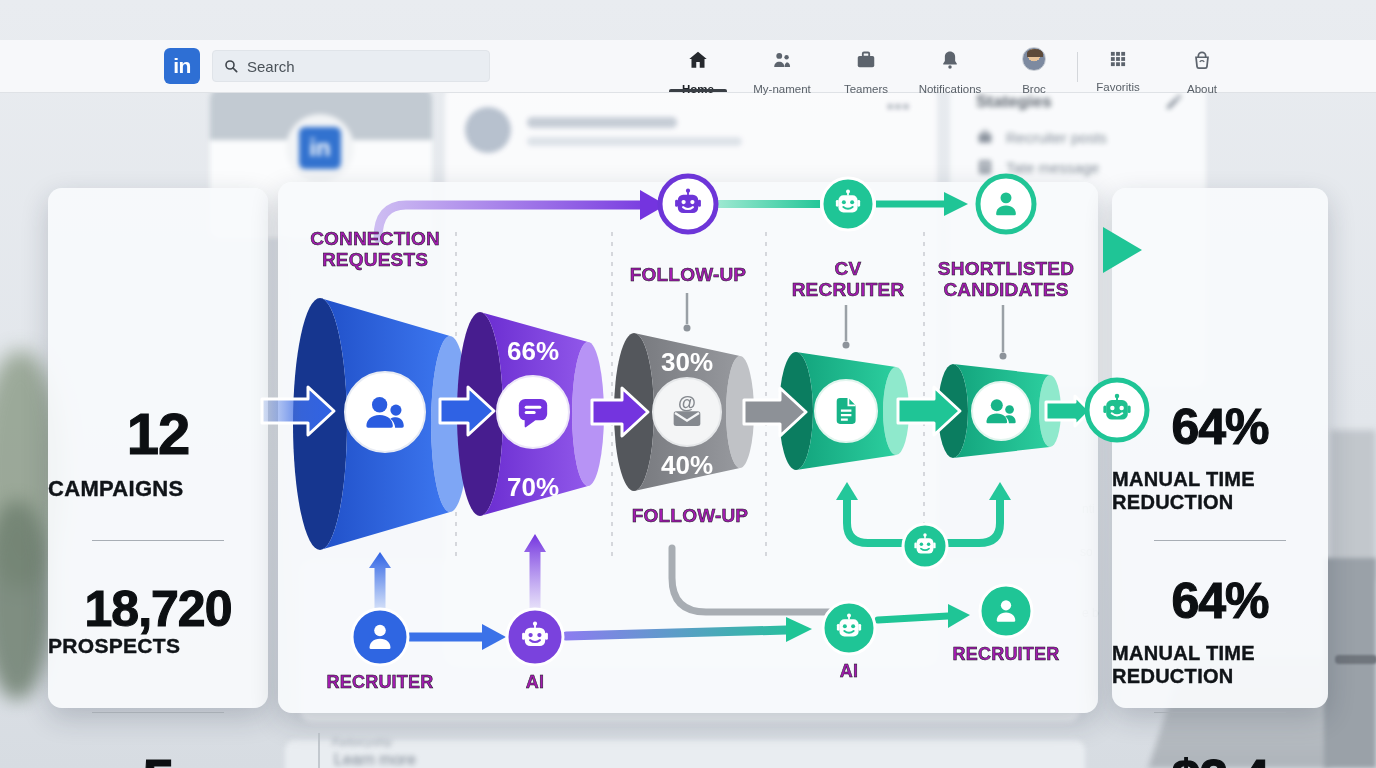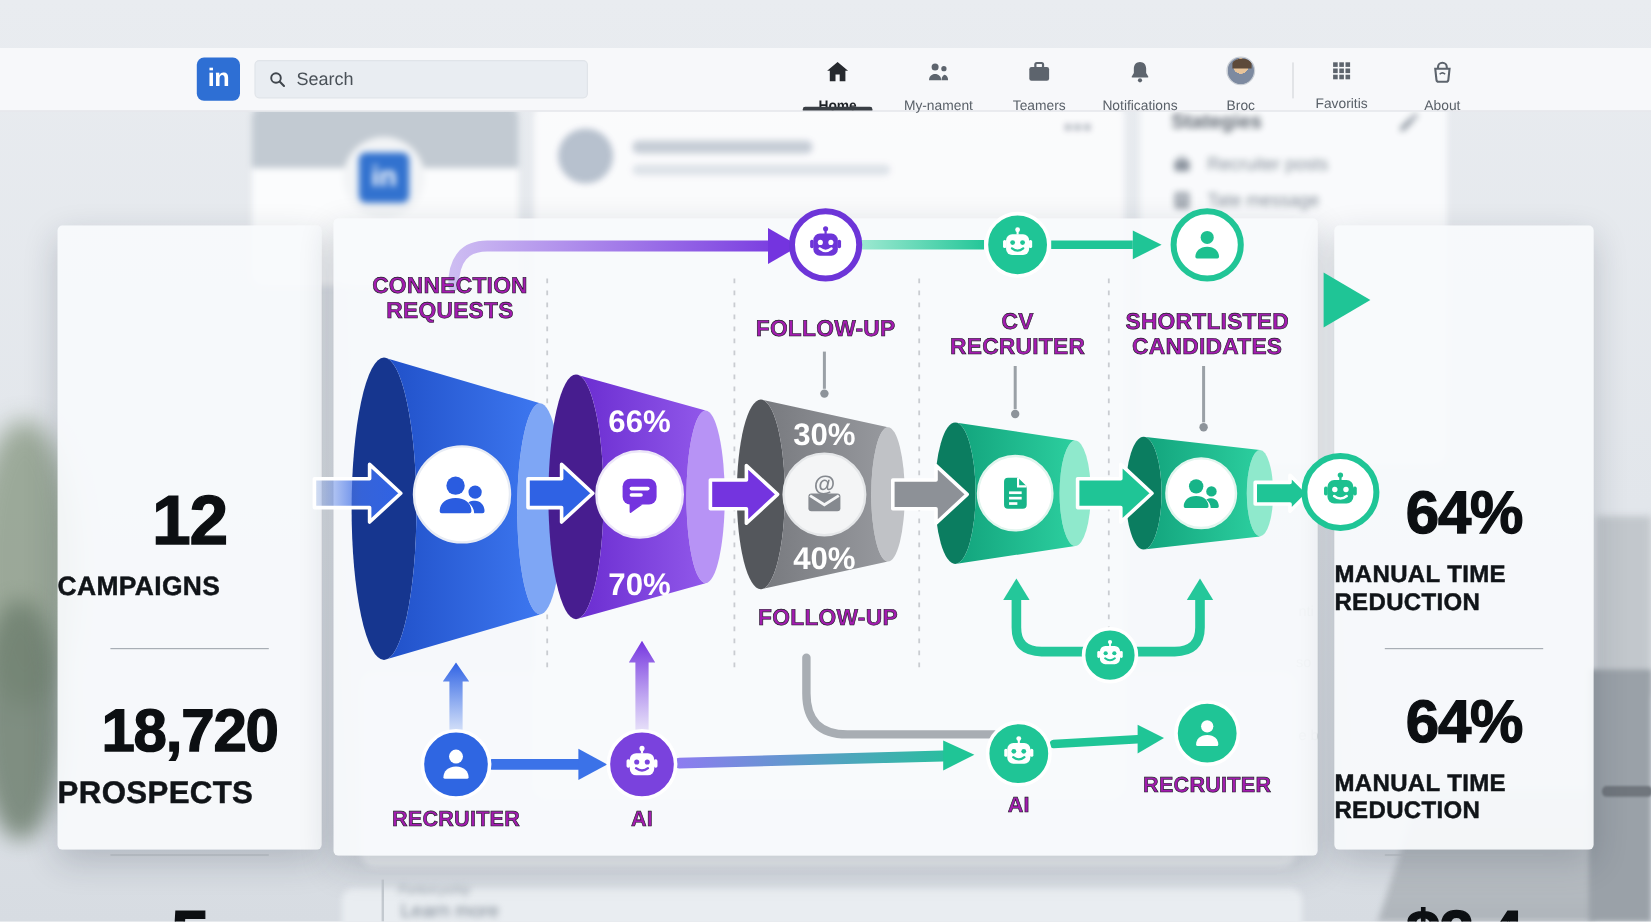--- a/index.html
+++ b/index.html
@@ -78,21 +78,21 @@
   .nav-item.active .underline { position:absolute; bottom:0; left:13px; width:58px; height:3px;
     background:#3a3f45; border-radius:2px 2px 0 0; }
   .nav-sep { position:absolute; left:1077px; top:12px; width:1px; height:30px; background:#d4d7db; }
   .nav-avatar { width:24px; height:24px; border-radius:50%;
     background:radial-gradient(circle at 50% 32%, #e8c49a 0 34%, #7d8aa0 35% 100%);
     border:1px solid #c9ced4; overflow:hidden; position:relative; }
   .nav-avatar::after { content:""; position:absolute; left:4px; top:1px; width:16px; height:8px;
     border-radius:50% 50% 0 0; background:#5d4a3a; }
 
   
-  .panel { position:absolute; background:rgba(248,250,252,.93); border-radius:4px;
+  .panel { position:absolute; background:rgba(248,250,252,.93); border-radius:14px;
     box-shadow:0 10px 28px rgba(25,35,55,.20); z-index:2; }
   .panel-left  { left:48px;  top:188px; width:220px; height:520px; }
   .panel-mid   { left:278px; top:182px; width:820px; height:531px; }
   .panel-right { left:1112px; top:188px; width:216px; height:520px; }
   .stat-value { position:absolute; width:100%; text-align:center; font-weight:800;
     color:#0c0f12; -webkit-text-stroke:1.1px #0c0f12; letter-spacing:-1px; }
   .stat-label { position:absolute; width:100%; text-align:left; font-weight:800;
     color:#101418; white-space:pre-line; line-height:1.15; letter-spacing:.3px;
     -webkit-text-stroke:.4px #101418; }
   .divider { position:absolute; height:1px; background:#a8aeb5; }
@@ -253,21 +253,21 @@
     </div>
   </div>
   <div class="nav-sep"></div>
 </div>
 
 <div class="panel panel-left">
   <div class="stat-value" style="top:212px;font-size:58px">12</div>
   <div class="stat-label" style="top:288px;font-size:22px">CAMPAIGNS</div>
   <div class="divider" style="top:352px;left:44px;width:132px"></div>
   <div class="stat-value" style="top:392px;font-size:50px">18,720</div>
-  <div class="stat-label" style="top:458px;font-size:26px">PROSPECTS</div>
+  <div class="stat-label" style="top:446px;font-size:21px">PROSPECTS</div>
   <div class="divider" style="top:524px;left:44px;width:132px"></div>
   <div class="stat-value" style="top:558px;font-size:58px">5</div>
 
 </div>
 
 <div class="panel panel-mid"></div>
 
 <div class="panel panel-right">
   <div class="stat-value" style="top:210px;font-size:50px">64%</div>
   <div class="stat-label" style="top:280px;font-size:20px">MANUAL TIME

